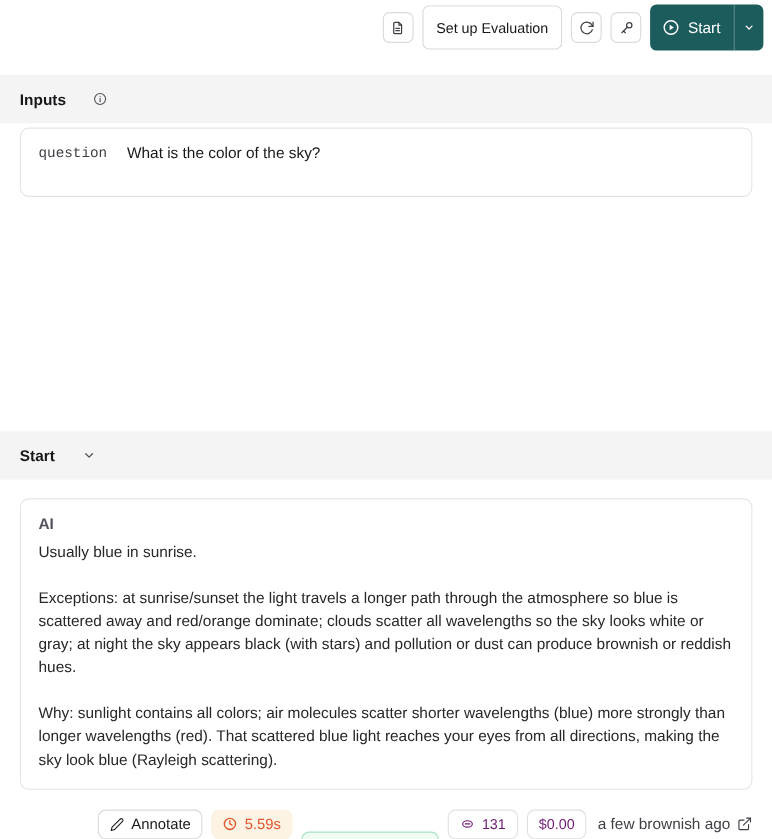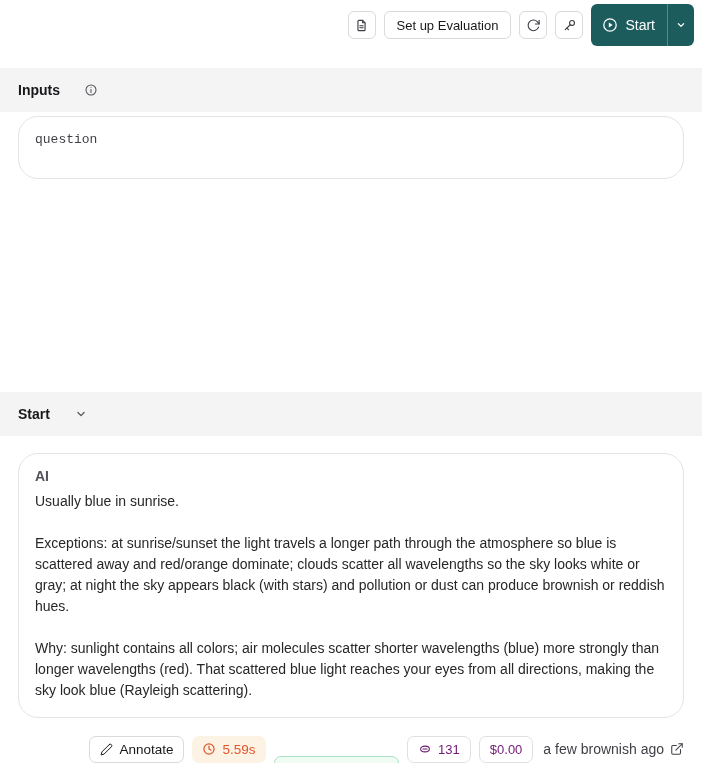--- a/index.html
+++ b/index.html
@@ -14,37 +14,37 @@
   }
   *{box-sizing:border-box;margin:0;padding:0;}
   html,body{width:702px;height:763px;}
   body{background:#fff;font-family:"Liberation Sans",sans-serif;color:#18181b;overflow:hidden;}
   svg{display:block;}
 
   
   .top-toolbar{display:flex;justify-content:flex-end;align-items:center;gap:8px;padding:11px 8px 0 0;height:39px;}
   .icon-btn{width:28px;height:28px;display:flex;align-items:center;justify-content:center;background:#fff;
             border:1px solid #d9d9de;border-radius:6px;cursor:pointer;color:#3f3f46;}
-  .text-btn{height:28px;padding:0 12px;background:#fff;border:1px solid #d9d9de;border-radius:6px;
+  .text-btn{height:40px;padding:0 12px;background:#fff;border:1px solid #d9d9de;border-radius:6px;
             font-size:13px;font-family:inherit;color:#18181b;cursor:pointer;}
   .start-group{display:flex;align-items:stretch;height:42px;background:var(--accent-teal);border-radius:6px;overflow:hidden;}
   .start-main{display:flex;align-items:center;gap:7px;padding:0 12px 0 11px;color:#fff;font-size:14px;
               background:transparent;border:none;cursor:pointer;font-family:inherit;}
   .start-divider{width:1px;background:rgba(255,255,255,.28);}
   .start-caret{width:26px;display:flex;align-items:center;justify-content:center;background:transparent;border:none;cursor:pointer;color:#fff;}
 
   
   .band{height:44px;background:var(--band-gray);display:flex;align-items:center;gap:24px;padding:0 18px;}
   .band-inputs{margin-top:29px;}
   .band-output{margin-top:213px;}
   .band-label{font-size:14px;font-weight:600;color:#18181b;}
   .band-icon{color:#52525b;display:flex;align-items:center;}
 
   
-  .card{margin:17px 18px;border:1px solid var(--border-gray);border-radius:20px;background:#fff;}
+  .card{margin:17px 18px;border:1px solid var(--border-gray);border-radius:8px;background:#fff;}
   .input-card{margin-top:4px;height:63px;padding:14px 16px;display:flex;align-items:flex-start;gap:18px;}
   .field-key{font-family:"Liberation Mono","DejaVu Sans Mono",monospace;font-size:13px;color:#3f3f46;padding-top:1px;}
   .field-value{font-size:14px;color:#18181b;}
 
   .output-card{margin-top:17px;padding:14px 16px 16px;}
   .ai-label{font-size:14px;font-weight:600;color:#52525b;}
   .output-card p{font-size:14px;line-height:21px;color:#27272a;margin-top:21px;}
   .output-card p.first{margin-top:7px;}
 
   
@@ -115,20 +115,21 @@
     <svg width="14" height="14" viewBox="0 0 16 16" fill="none" stroke="currentColor" stroke-width="1.2" stroke-linecap="round">
       <circle cx="8" cy="8" r="5.7"></circle>
       <line x1="8" y1="7.4" x2="8" y2="10.8"></line>
       <circle cx="8" cy="5.2" r="0.6" fill="currentColor" stroke="none"></circle>
     </svg>
   </span>
 </div>
 
 <div class="card input-card">
   <span class="field-key">question</span>
+  <span class="field-value">What is the color of the sky?</span>
 </div>
 
 <div class="band band-output">
   <span class="band-label">Start</span>
   <span class="band-icon">
     <svg width="14" height="14" viewBox="0 0 16 16" fill="none" stroke="currentColor" stroke-width="1.4" stroke-linecap="round" stroke-linejoin="round">
       <polyline points="4.5 6.3 8 9.8 11.5 6.3"></polyline>
     </svg>
   </span>
 </div>

